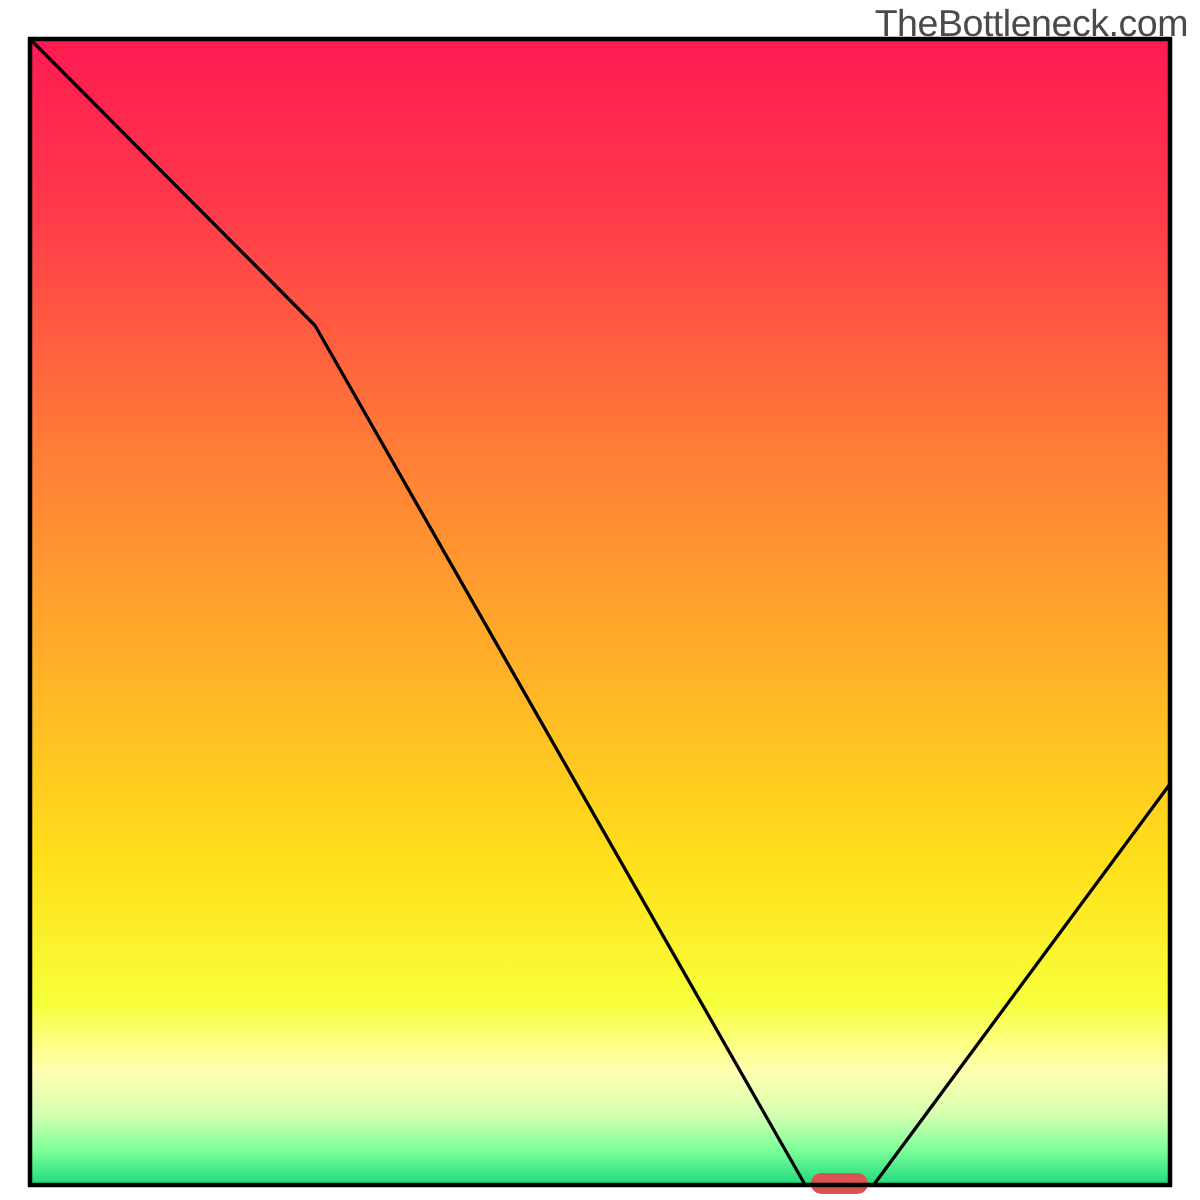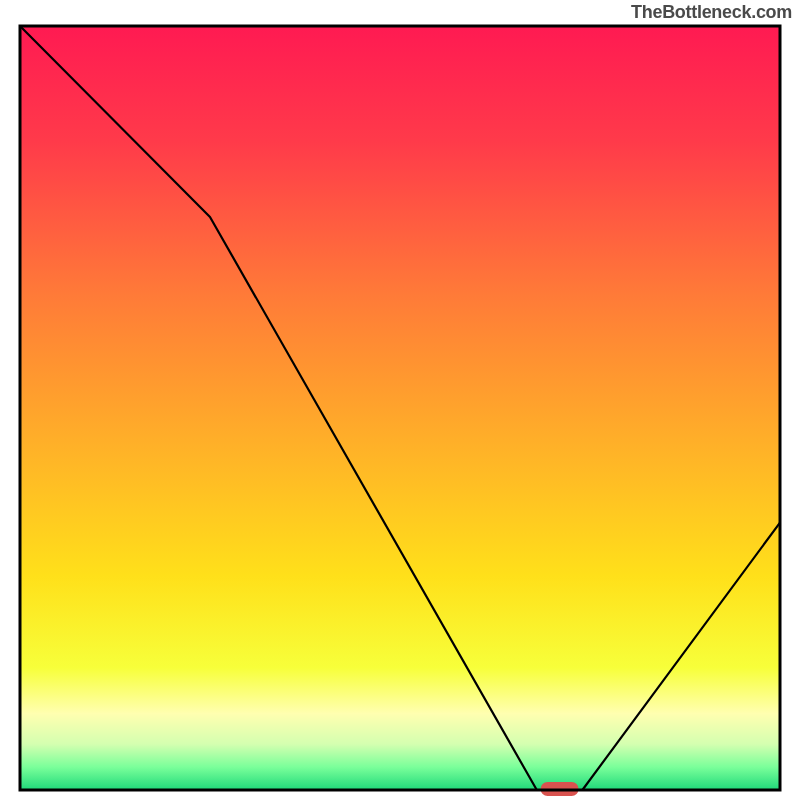--- a/index.html
+++ b/index.html
@@ -13,22 +13,22 @@
   }
   .chart-container {
     position: relative;
     width: 800px;
     height: 800px;
   }
   .watermark {
     position: absolute;
     top: 2px;
     right: 8px;
-    font-size: 18px;
-    font-weight: 700;
+    font-size: 25px;
+    font-weight: 400;
     color: #4a4a4a;
     letter-spacing: -0.3px;
     z-index: 10;
   }
   svg {
     display: block;
   }
 </style>
 </head>
 <body>

